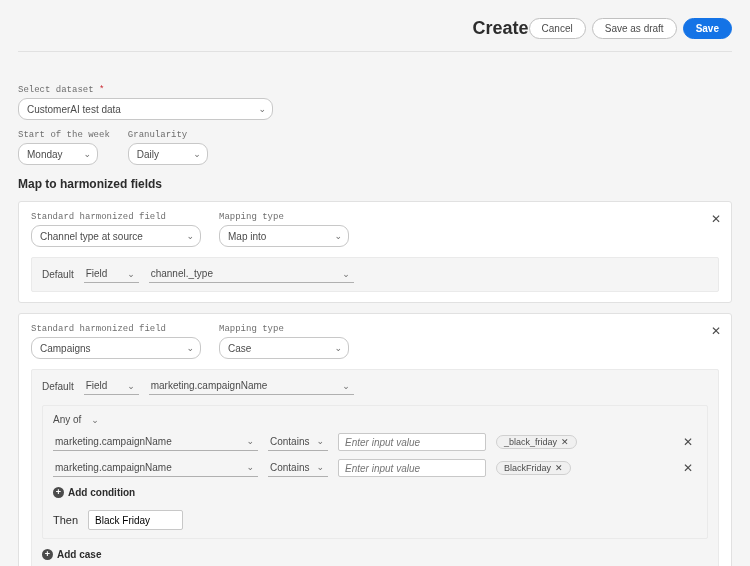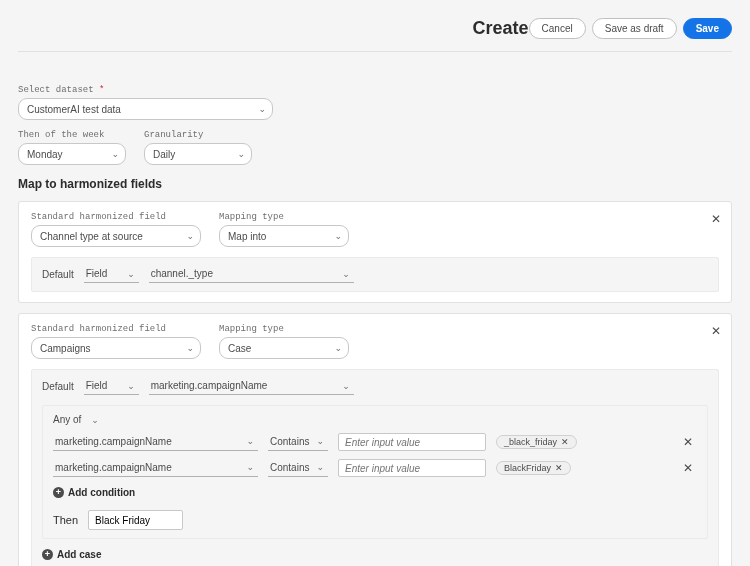--- a/index.html
+++ b/index.html
@@ -10,21 +10,21 @@
 .header-actions { display: flex; gap: 6px; }
 .btn { padding: 4px 12px; border-radius: 14px; border: 1px solid #c0c0c0; background: #fff; font-size: 10px; cursor: pointer; color: #4b4b4b; }
 .btn-primary { background: #1473e6; border-color: #1473e6; color: #fff; font-weight: 600; }
 .section-h { font-size: 12px; font-weight: 700; margin-bottom: 10px; }
 .fld-label { font-size: 9px; color: #6e6e6e; margin-bottom: 3px; display: block; font-family: Liberation Mono, monospace; }
 .req { color: #c9252d; }
 .select { display: flex; align-items: center; justify-content: space-between; background: #fff; border: 1px solid #c8c8c8; border-radius: 9px; height: 22px; padding: 0 6px 0 8px; font-size: 10px; color: #4b4b4b; cursor: pointer; }
 .select .chev { margin-left: 6px; }
 .row { display: flex; gap: 18px; margin-bottom: 12px; }
 .w255 { width: 255px; }
-.w100 { width: 108px; }
+.w100 { width: 80px; }
 .w170 { width: 170px; }
 .w110 { width: 130px; }
 .card { background: #fff; border: 1px solid #e1e1e1; border-radius: 3px; padding: 10px 12px 10px 12px; margin-bottom: 10px; position: relative; }
 .card-x { position: absolute; right: 10px; top: 10px; cursor: pointer; color: #4b4b4b; font-size: 12px; }
 .greybox { background: #f5f5f5; border: 1px solid #eaeaea; border-radius: 2px; padding: 8px 10px; margin-top: 10px; }
 .inline { display: flex; align-items: center; gap: 10px; }
 .inline .lbl { font-size: 10px; color: #4b4b4b; }
 .underline-sel { display: flex; align-items: center; justify-content: space-between; border-bottom: 1px solid #b0b0b0; padding: 2px 4px 3px 2px; font-size: 10px; color: #4b4b4b; cursor: pointer; background: transparent; }
 .ul-sm { width: 55px; }
 .ul-md { width: 205px; }
@@ -60,21 +60,21 @@
       <span>Select dataset</span> <span class="req">*</span>
     </label>
     <div class="select w255">
       <span>CustomerAI test data</span>
       <span class="chev">⌄</span>
     </div>
   </div>
 
   <div class="row">
     <div>
-      <label class="fld-label">Then of the week</label>
+      <label class="fld-label">Start of the week</label>
       <div class="select w100">
         <span>Monday</span>
         <span class="chev">⌄</span>
       </div>
     </div>
     <div>
       <label class="fld-label">Granularity</label>
       <div class="select w100">
         <span>Daily</span>
         <span class="chev">⌄</span>

